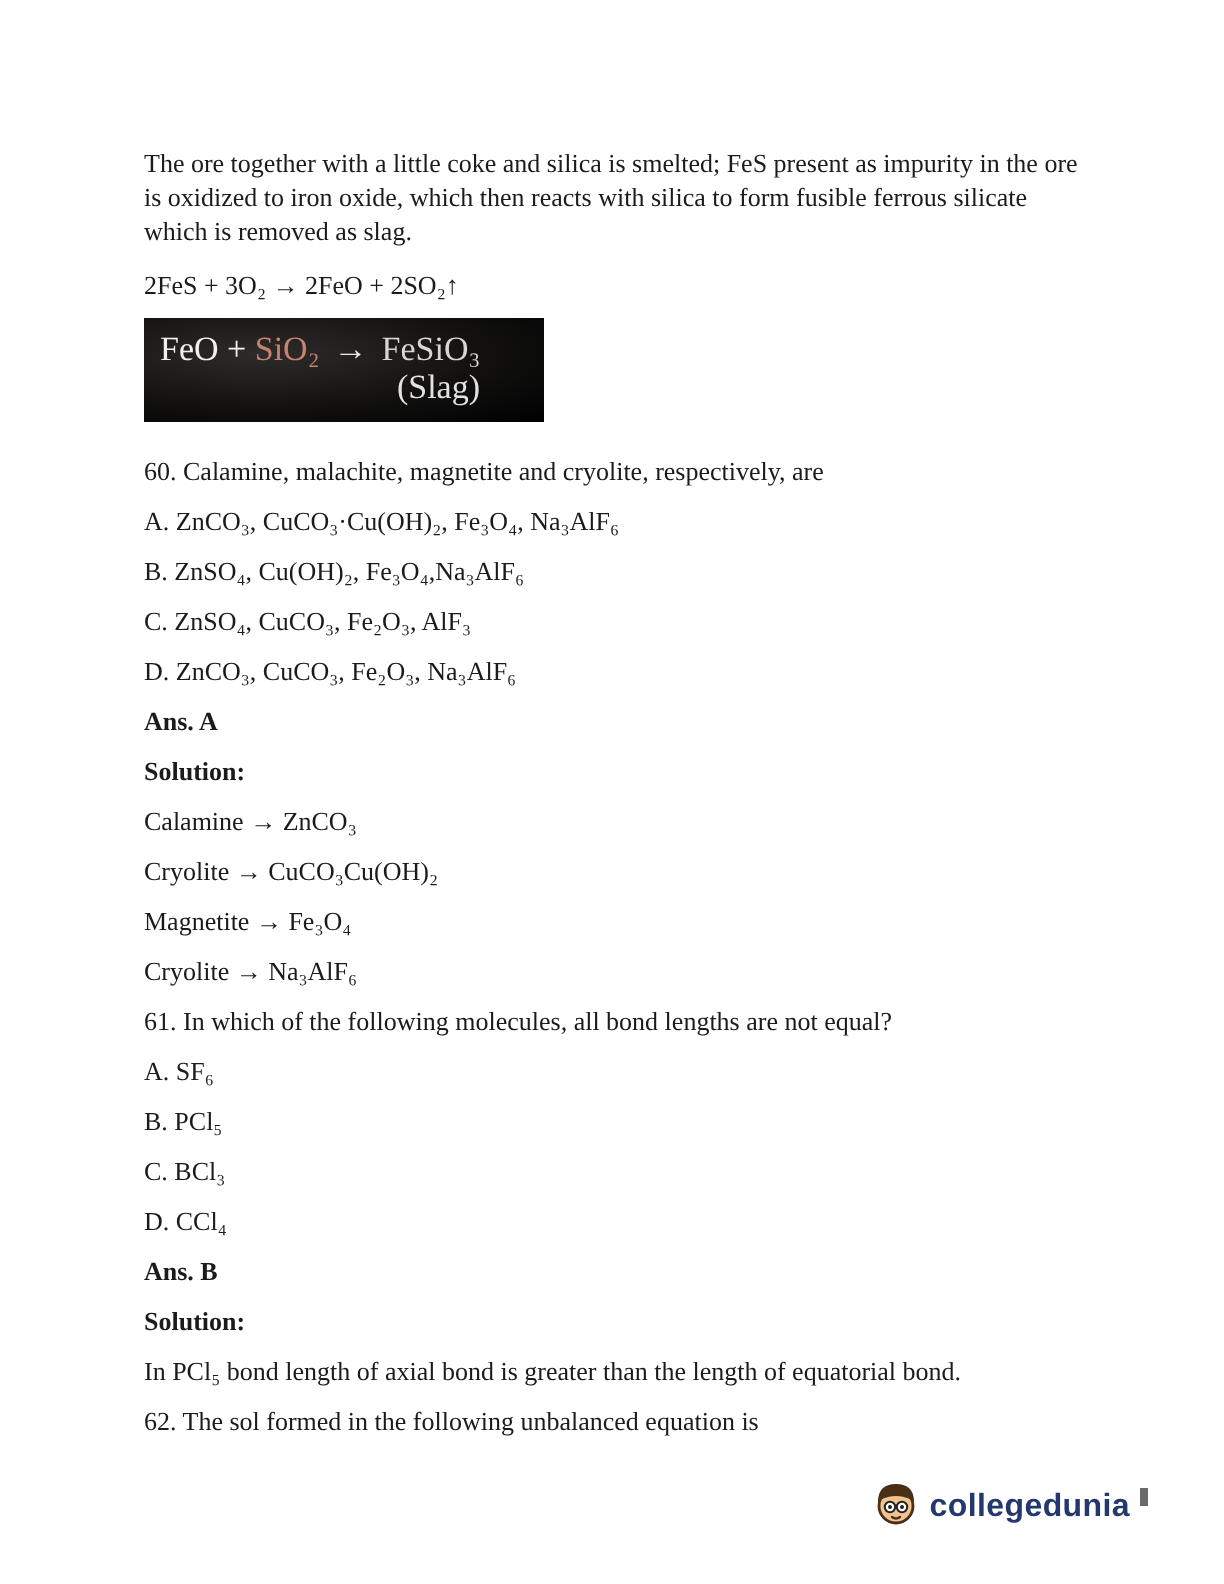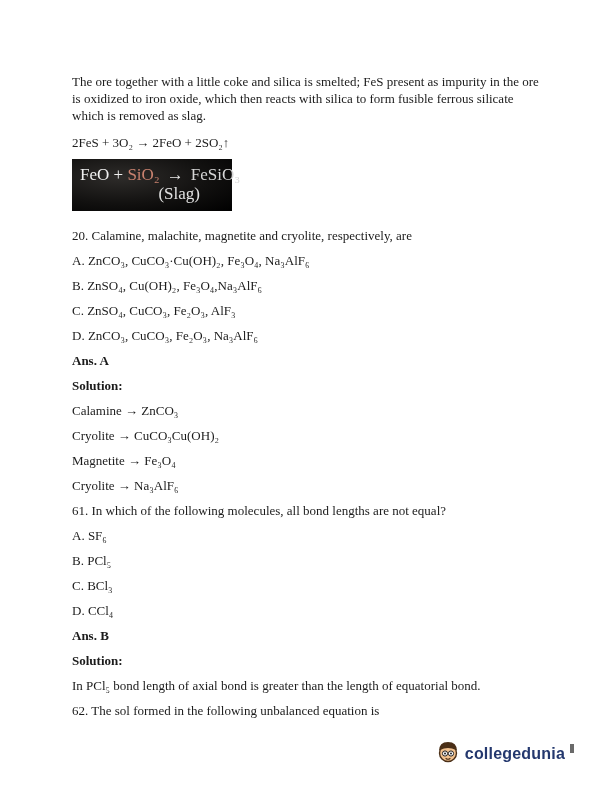--- a/index.html
+++ b/index.html
@@ -21,21 +21,21 @@
     line-height: 17px;
     width: 474px;
   }
   .line {
     margin: 0 0 8px 0;
     line-height: 17px;
     white-space: nowrap;
   }
   .bold { font-weight: bold; }
   .slag-box {
-    width: 160px;
+    width: 200px;
     height: 52px;
     margin: 4px 0 16px 0;
     background: radial-gradient(ellipse at 30% 35%, #2e2c2a 0%, #121110 55%, #000000 100%);
     box-sizing: border-box;
     padding: 5px 10px 0 8px;
   }
   .slag-line1 {
     font-size: 17px;
     line-height: 22px;
     color: #f0f0f0;
@@ -88,21 +88,21 @@
 
   <div class="slag-box">
     <div class="slag-line1">
       <span class="feo">FeO + </span><span class="sio2">SiO₂</span><span class="slag-arrow">→</span><span class="product">FeSiO₃</span>
     </div>
     <div class="slag-line2">
       <span>(Slag)</span>
     </div>
   </div>
 
-  <p class="line">20. Calamine, malachite, magnetite and cryolite, respectively, are</p>
+  <p class="line">60. Calamine, malachite, magnetite and cryolite, respectively, are</p>
   <p class="line">A. ZnCO₃, CuCO₃·Cu(OH)₂, Fe₃O₄, Na₃AlF₆</p>
   <p class="line">B. ZnSO₄, Cu(OH)₂, Fe₃O₄,Na₃AlF₆</p>
   <p class="line">C. ZnSO₄, CuCO₃, Fe₂O₃, AlF₃</p>
   <p class="line">D. ZnCO₃, CuCO₃, Fe₂O₃, Na₃AlF₆</p>
   <p class="line bold">Ans. A</p>
   <p class="line bold">Solution:</p>
   <p class="line">Calamine → ZnCO₃</p>
   <p class="line">Cryolite → CuCO₃Cu(OH)₂</p>
   <p class="line">Magnetite → Fe₃O₄</p>
   <p class="line">Cryolite → Na₃AlF₆</p>

